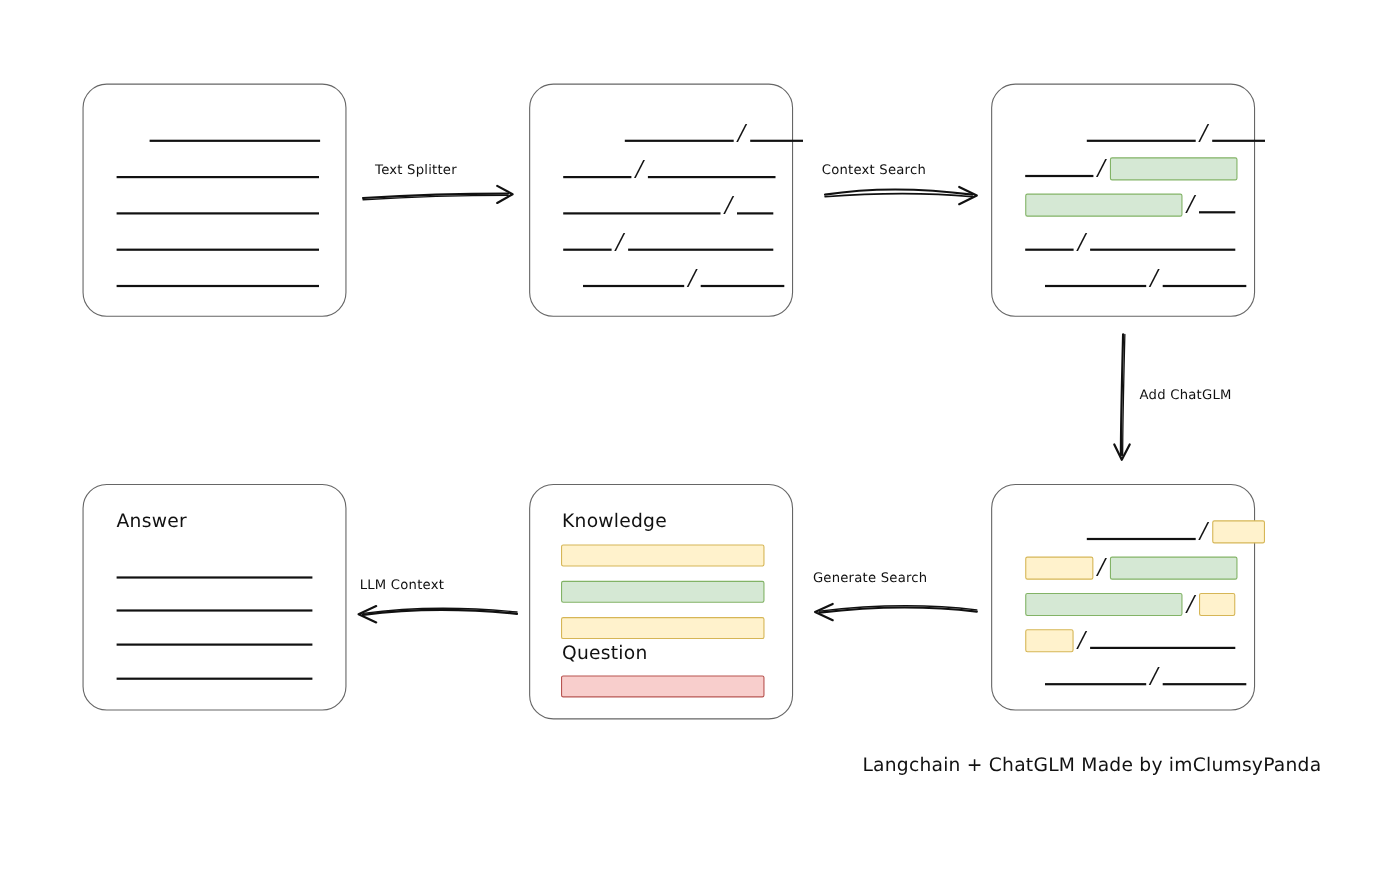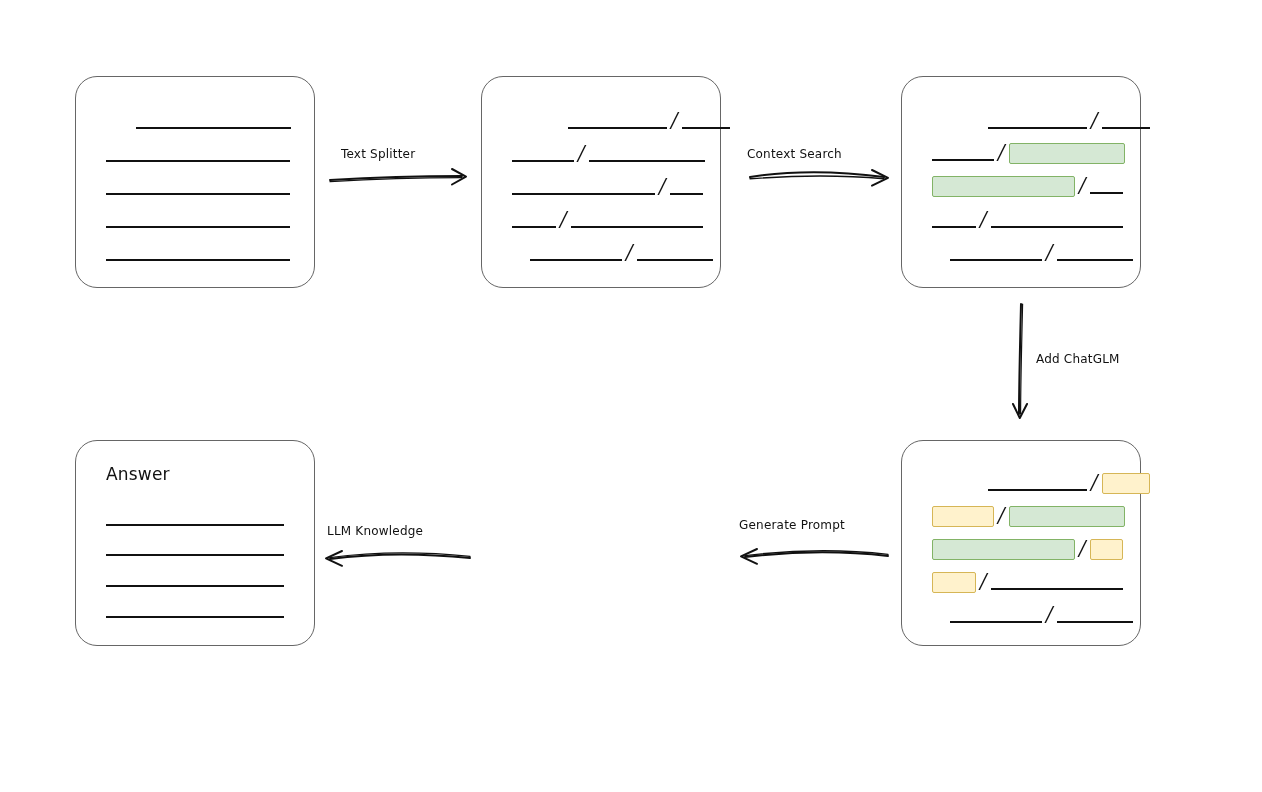--- a/index.html
+++ b/index.html
@@ -145,23 +145,23 @@
       <path d="M342 551 L 326 558.4 L 342 565.8" fill="none" stroke="#111111" stroke-width="2" stroke-linejoin="round" stroke-linecap="round"></path>
     </g>
   </svg>
 
   <div class="arrow-label" style="left:341px; top:147px;">Text Splitter</div>
 
   <div class="arrow-label" style="left:747px; top:147px;">Context Search</div>
 
   <div class="arrow-label" style="left:1036px; top:352px;">Add ChatGLM</div>
 
-  <div class="arrow-label" style="left:739px; top:518px;">Generate Prompt</div>
-
-  <div class="arrow-label" style="left:327px; top:524px;">LLM Knowledge</div>
+  <div class="arrow-label" style="left:739px; top:518px;">Generate Search</div>
+
+  <div class="arrow-label" style="left:327px; top:524px;">LLM Context</div>
 
   <div class="doc-box" style="left:75px; top:76px; width:240px; height:212px;">
     <div class="row" style="left: 60px; top: 32px;">
       <span class="seg-line" style="width:155px;"></span>
     </div>
     <div class="row" style="left:30px; top:65px;">
       <span class="seg-line" style="width:184px;"></span>
     </div>
     <div class="row" style="left:30px; top:98px;">
       <span class="seg-line" style="width:184px;"></span>
@@ -259,32 +259,44 @@
       <span class="seg-line" style="width:132px;"></span>
     </div>
     <div class="row" style="left:30px; top:162px;">
       <span style="display:inline-block;width:18px;"></span>
       <span class="seg-line" style="width:92px;"></span>
       <span class="slash">/</span>
       <span class="seg-line" style="width:76px;"></span>
     </div>
   </div>
 
+  <div class="doc-box" style="left:481px; top:440px; width:240px; height:214px;">
+    <div class="box-label" style="left:29px; top:23px;">Knowledge</div>
+
+    <div class="kbar chip-yellow" style="left:28px; top:54px; width:185px;"></div>
+    <div class="kbar chip-green" style="left:28px; top:87px; width:185px;"></div>
+    <div class="kbar chip-yellow" style="left:28px; top:120px; width:185px;"></div>
+
+    <div class="box-label" style="left:29px; top:143px;">Question</div>
+
+    <div class="kbar chip-red" style="left:28px; top:173px; width:185px;"></div>
+  </div>
 
   <div class="doc-box" style="left:75px; top:440px; width:240px; height:206px;">
     <div class="box-label" style="left:30px; top:23px;">Answer</div>
 
     <div class="row" style="left:30px; top:65px;">
       <span class="seg-line" style="width:178px;"></span>
     </div>
     <div class="row" style="left:30px; top:95px;">
       <span class="seg-line" style="width:178px;"></span>
     </div>
     <div class="row" style="left:30px; top:126px;">
       <span class="seg-line" style="width:178px;"></span>
     </div>
     <div class="row" style="left:30px; top:157px;">
       <span class="seg-line" style="width:178px;"></span>
     </div>
   </div>
 
+  <div class="caption" style="left:784px; top:686px;">Langchain + ChatGLM Made by imClumsyPanda</div>
 
 </div>
 
 </body></html>

